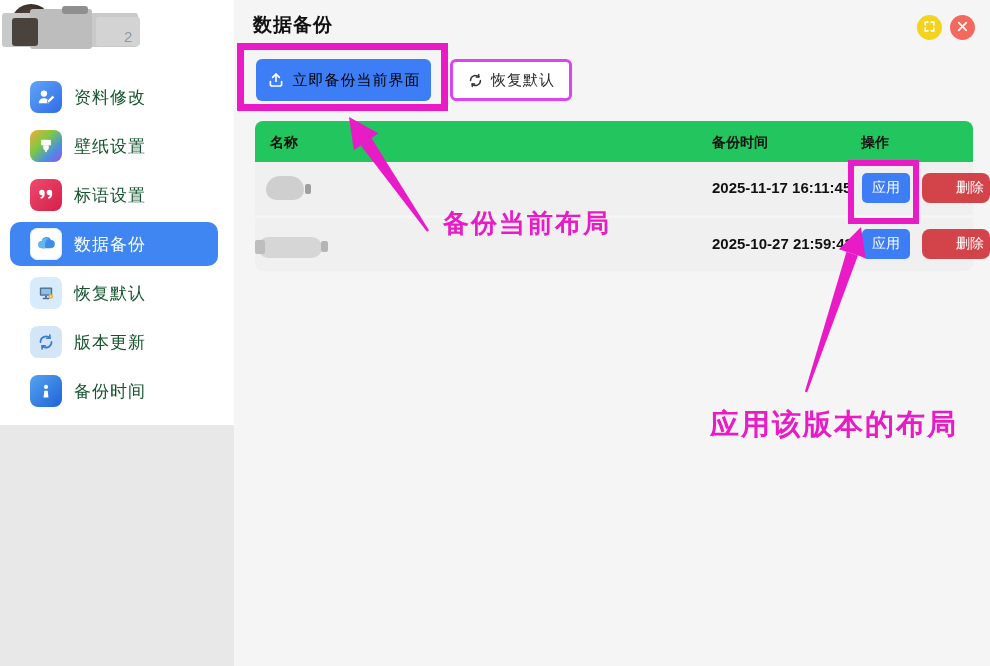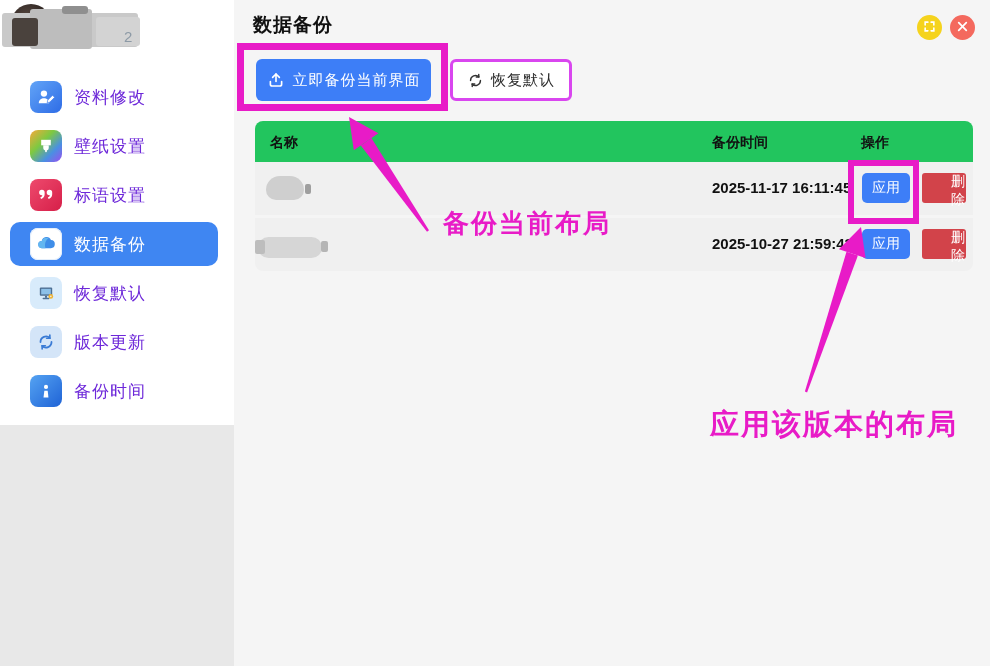--- a/index.html
+++ b/index.html
@@ -19,61 +19,61 @@
   .b4 { left:12px; top:18px; width:26px;  height:28px; background:#4a423d; }
   .b5 { left:62px; top:6px;  width:26px;  height:8px;  background:#8f8f8f; }
   .user-badge { position:absolute; left:124px; top:28px; font-size:15px; color:#8d9aa6; }
 
   .nav { position:absolute; left:0; top:75px; width:234px; }
   .nav-item { position:relative; width:208px; height:44px; margin:0 0 5px 10px; border-radius:10px;
               display:flex; align-items:center; cursor:pointer; }
   .nav-item.selected { background:#3f86f2; }
   .nav-icon { position:absolute; left:20px; width:32px; height:32px; border-radius:8px;
               display:flex; align-items:center; justify-content:center; }
-  .nav-label { position:absolute; left:64px; font-size:17px; color:#6d28d9; letter-spacing:1px; }
+  .nav-label { position:absolute; left:64px; font-size:17px; color:#14532d; letter-spacing:1px; }
   .nav-item.selected .nav-label { color:#ffffff; }
   .ic-profile  { background:linear-gradient(135deg,#62a4f7,#2e6ce6); }
   .ic-wall     { background:linear-gradient(135deg,#f6a93b,#7ec941 38%,#4a90e2 70%,#9a4ff0); }
   .ic-slogan   { background:linear-gradient(135deg,#ee4a6d,#d61f49); }
   .ic-cloud    { background:#ffffff; box-shadow:0 0 0 1px #e3eefb inset; }
   .ic-soft     { background:#d8ebfb; }
   .ic-update   { background:#d4e5f8; }
   .ic-about    { background:linear-gradient(135deg,#55a3f2,#1f63d6); }
 
   
   .main { position:absolute; left:234px; top:0; width:756px; height:666px; background:#f5f5f5; }
   .page-title { position:absolute; left:19px; top:12px; font-size:19px; font-weight:bold; color:#111; letter-spacing:1px; }
 
   .win-btn { position:absolute; top:15px; width:25px; height:25px; border-radius:50%;
              display:flex; align-items:center; justify-content:center; cursor:pointer; }
   .win-max   { left:683px; background:#f5d31d; }
   .win-close { left:716px; background:#f4695e; }
 
   .btn-backup { position:absolute; left:22px; top:59px; width:175px; height:42px; border-radius:6px;
-                background:#3d7ef7; border:none; color:#ffffff; font-size:15px; letter-spacing:1px;
+                background:#3d7ef7; border:none; color:#000000; font-size:15px; letter-spacing:1px;
                 display:flex; align-items:center; justify-content:center; gap:8px; cursor:pointer;
                 font-family:inherit; }
   .btn-restore { position:absolute; left:216px; top:59px; width:122px; height:42px; border-radius:6px;
                  background:#ffffff; border:3px solid #d946ef; color:#2b2b2b; font-size:15px; letter-spacing:1px;
                  display:flex; align-items:center; justify-content:center; gap:7px; cursor:pointer;
                  font-family:inherit; }
 
   
   .table { position:absolute; left:21px; top:121px; width:718px; height:150px; border-radius:8px; }
   .thead { position:absolute; left:0; top:0; width:718px; height:41px; background:#22c55e;
            border-radius:8px 8px 0 0; }
   .th { position:absolute; top:13px; font-size:14px; font-weight:bold; color:#111; }
   .th-name { left:15px; } .th-time { left:457px; } .th-op { left:606px; }
   .trow { position:absolute; left:0; width:718px; height:53px; background:#f0f0f0; }
   .trow.r1 { top:41px; }
   .trow.r2 { top:97px; border-radius:0 0 8px 8px; }
   .cell-time { position:absolute; left:457px; top:17px; font-size:15px; font-weight:600; color:#111; }
   .btn-apply { position:absolute; left:607px; top:11px; width:48px; height:30px; border-radius:5px;
                background:#3d7ef7; border:none; color:#fff; font-size:14px; cursor:pointer; font-family:inherit; }
-  .btn-delete { position:absolute; left:667px; top:11px; width:44px; height:30px; border-radius:3px;
+  .btn-delete { position:absolute; left:667px; top:11px; width:68px; height:30px; border-radius:8px;
                 background:#d2434a; border:none; color:#fff; font-size:14px; cursor:pointer; font-family:inherit;padding-left:28px; }
   .name-blur { position:absolute; background:#cfcfcf; border-radius:11px; }
   .nb1a { left:11px; top:14px; width:38px; height:24px; border-radius:14px 14px 10px 10px; }
   .nb1b { left:50px; top:22px; width:6px;  height:10px; background:#9f9f9f; border-radius:2px; }
   .nb2a { left:3px;  top:19px; width:64px; height:21px; background:#d6d6d6; }
   .nb2b { left:0px;  top:22px; width:10px; height:14px; background:#bdbdbd; border-radius:2px; }
   .nb2c { left:66px; top:23px; width:7px;  height:11px; background:#b5b5b5; border-radius:2px; }
 
   
   .hl-box { position:absolute; border:7px solid #e81bc7; pointer-events:none; }

